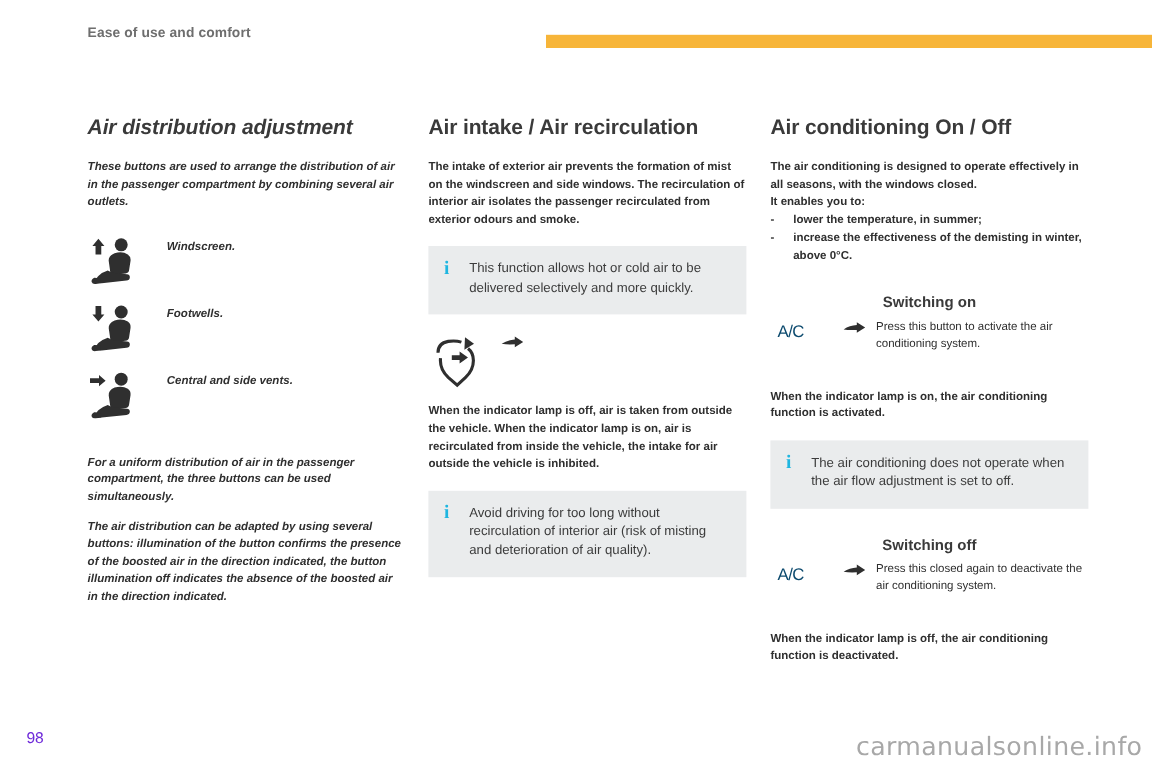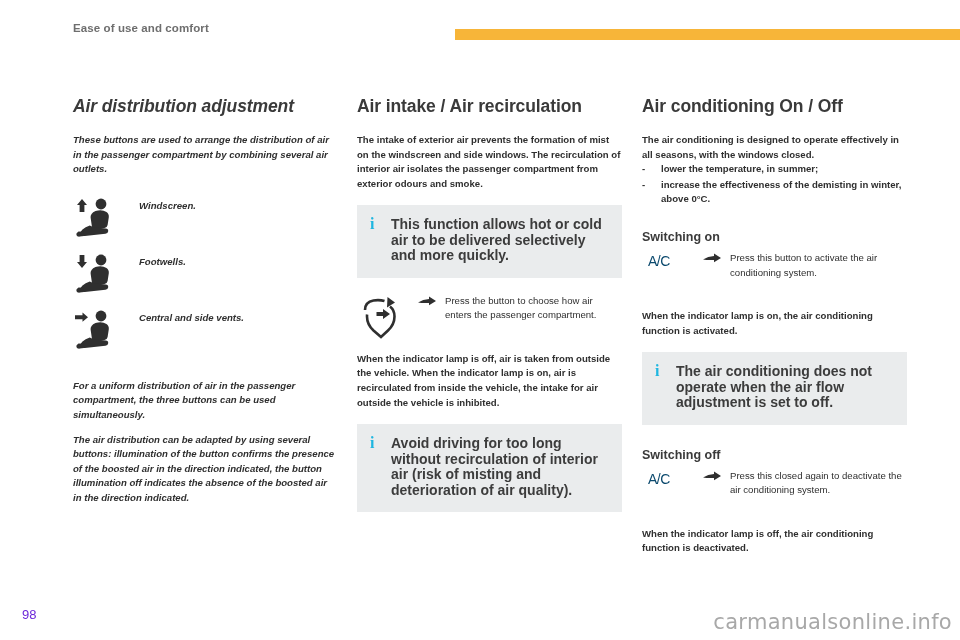--- a/index.html
+++ b/index.html
@@ -64,20 +64,21 @@
     font-weight: bold;
     color: #3a3a3a;
     letter-spacing: -0.1px;
   }
   h2.sub-title {
     margin: 22px 0 6px 0;
     font-size: 12.5px;
     line-height: 16px;
     font-weight: bold;
     color: #3a3a3a;
+    text-align: center;
   }
   p.body {
     margin: 0 0 10px 0;
     font-size: 9.6px;
     line-height: 14.6px;
     font-weight: bold;
     color: #2f2f2f;
   }
   p.body.tight { margin-bottom: 0; }
   .gap-sm { height: 8px; }
@@ -180,24 +181,24 @@
     left: 13px;
     top: 11px;
     font-size: 16px;
     line-height: 16px;
     font-weight: bold;
     color: #1fb6e0;
     font-family: "Liberation Serif", serif;
   }
   .info-box .info-text {
     display: block;
-    font-size: 14px;
+    font-size: 11px;
     line-height: 15.5px;
     color: #3c3c3c;
-    font-weight: bold;
+    font-weight: normal;
   }
 
   
   .page-number {
     position: absolute;
     left: 22px;
     bottom: 18px;
     font-size: 13px;
     font-weight: normal;
     color: #6d28d9;
@@ -281,21 +282,21 @@
     </div>
 
     <div class="gap-md"></div>
 
     <p class="body">For a uniform distribution of air in the passenger compartment, the three buttons can be used simultaneously.</p>
     <p class="body tight">The air distribution can be adapted by using several buttons: illumination of the button confirms the presence of the boosted air in the direction indicated, the button illumination off indicates the absence of the boosted air in the direction indicated.</p>
   </div>
 
   <div class="col col-mid">
     <h1 class="sec-title">Air intake / Air recirculation</h1>
-    <p class="body">The intake of exterior air prevents the formation of mist on the windscreen and side windows. The recirculation of interior air isolates the passenger compartment from exterior odours and smoke.</p>
+    <p class="body">The intake of exterior air prevents the formation of mist on the windscreen and side windows. The recirculation of interior air isolates the passenger recirculated from exterior odours and smoke.</p>
 
     <div class="info-box">
       <span class="info-i">i</span>
       <span class="info-text">This function allows hot or cold air to be delivered selectively and more quickly.</span>
     </div>
 
     <div class="press-row">
       <span class="press-icon">
         <svg width="56" height="46" viewBox="0 0 56 46">
           <g fill="none" stroke="#2f2f2f" stroke-width="2.6">
@@ -310,34 +311,34 @@
           </g>
         </svg>
       </span>
       <span class="press-arrow">
         <svg width="22" height="14" viewBox="0 0 22 14">
           <g fill="#2f2f2f">
             <path d="M1 6.5 q5 -3.2 11 -3.6 l0 -2.4 l7 4.4 l-7 4.4 l0 -2.4 q-6 0.4 -11 -0.4 z"></path>
           </g>
         </svg>
       </span>
-      <span class="press-text">Press the button to choose how air enters the passenger compartment.</span>
     </div>
 
     <p class="body">When the indicator lamp is off, air is taken from outside the vehicle. When the indicator lamp is on, air is recirculated from inside the vehicle, the intake for air outside the vehicle is inhibited.</p>
 
     <div class="info-box">
       <span class="info-i">i</span>
       <span class="info-text">Avoid driving for too long without recirculation of interior air (risk of misting and deterioration of air quality).</span>
     </div>
   </div>
 
   <div class="col col-right">
     <h1 class="sec-title">Air conditioning On / Off</h1>
     <p class="body tight">The air conditioning is designed to operate effectively in all seasons, with the windows closed.</p>
+    <p class="body tight">It enables you to:</p>
 
     <ul class="dash-list">
       <li>
         <span class="dash">-</span>
         <span>lower the temperature, in summer;</span>
       </li>
       <li>
         <span class="dash">-</span>
         <span>increase the effectiveness of the demisting in winter, above 0°C.</span>
       </li>

